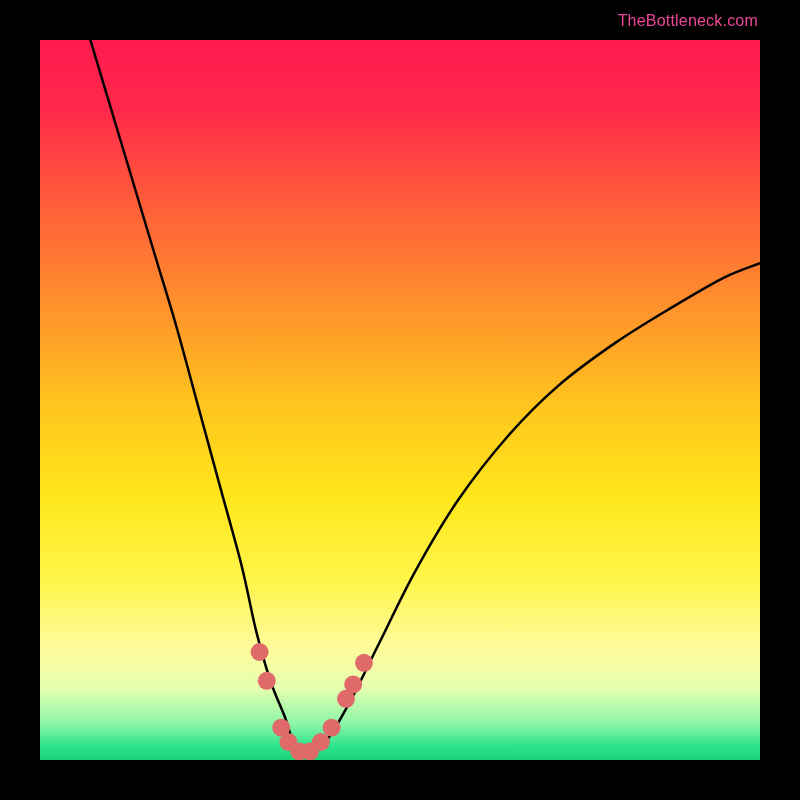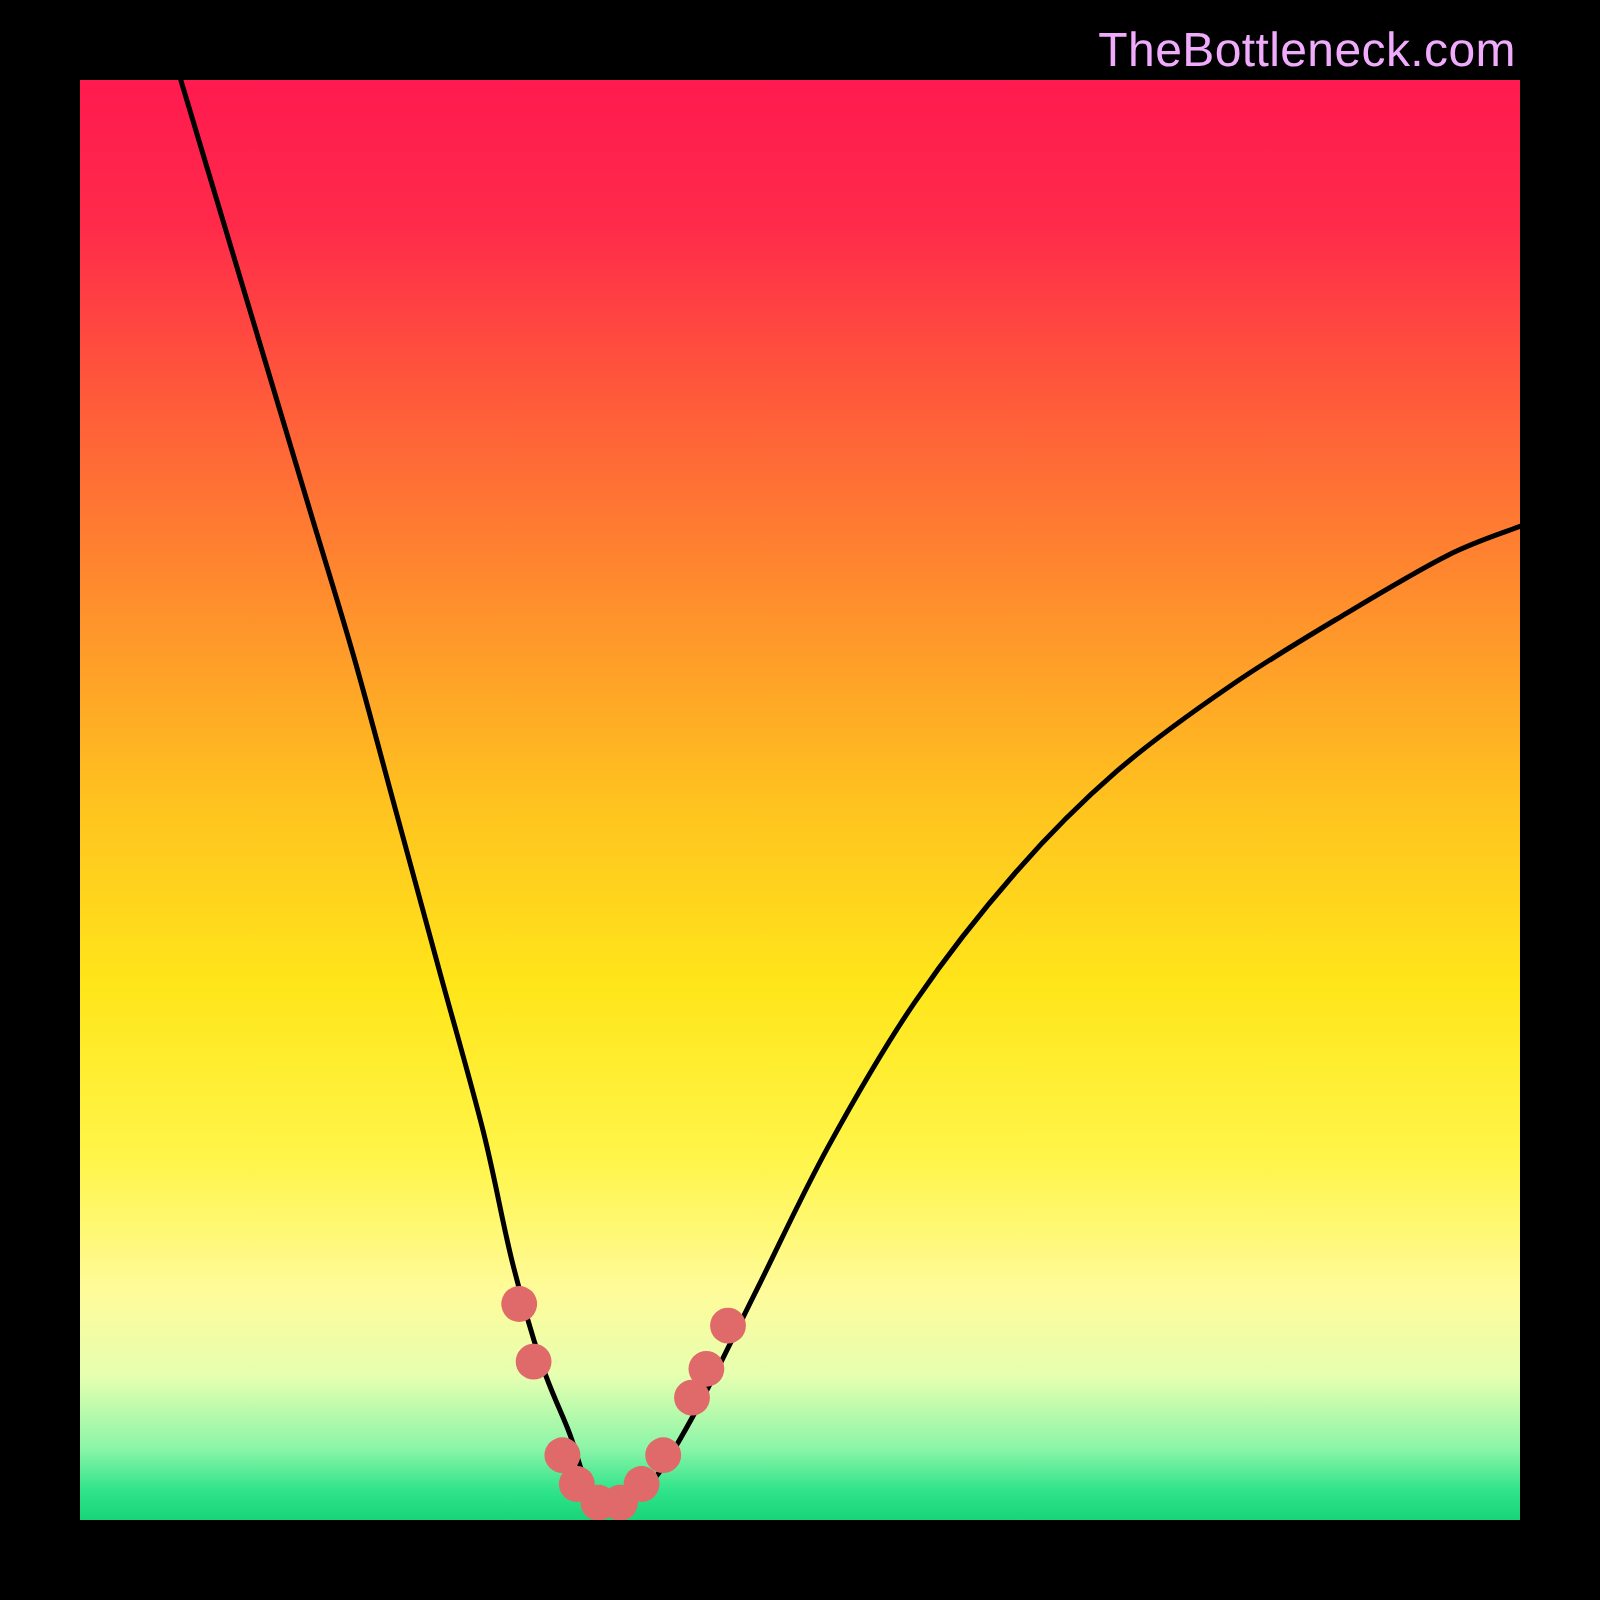--- a/index.html
+++ b/index.html
@@ -38,23 +38,23 @@
     position: absolute;
     left: 0;
     top: 0;
     width: 100%;
     height: 100%;
   }
   .watermark {
     position: absolute;
     top: 12px;
     right: 42px;
-    font-size: 24px;
+    font-size: 16px;
     font-weight: 500;
-    color: #f0abfc;
+    color: #ec4899;
     letter-spacing: 0.2px;
   }
 </style>
 </head>
 <body>
 
 <div class="frame">
   <div class="plot-area">
     <svg class="gradient" viewBox="0 0 720 720" preserveAspectRatio="none">
       <defs>

